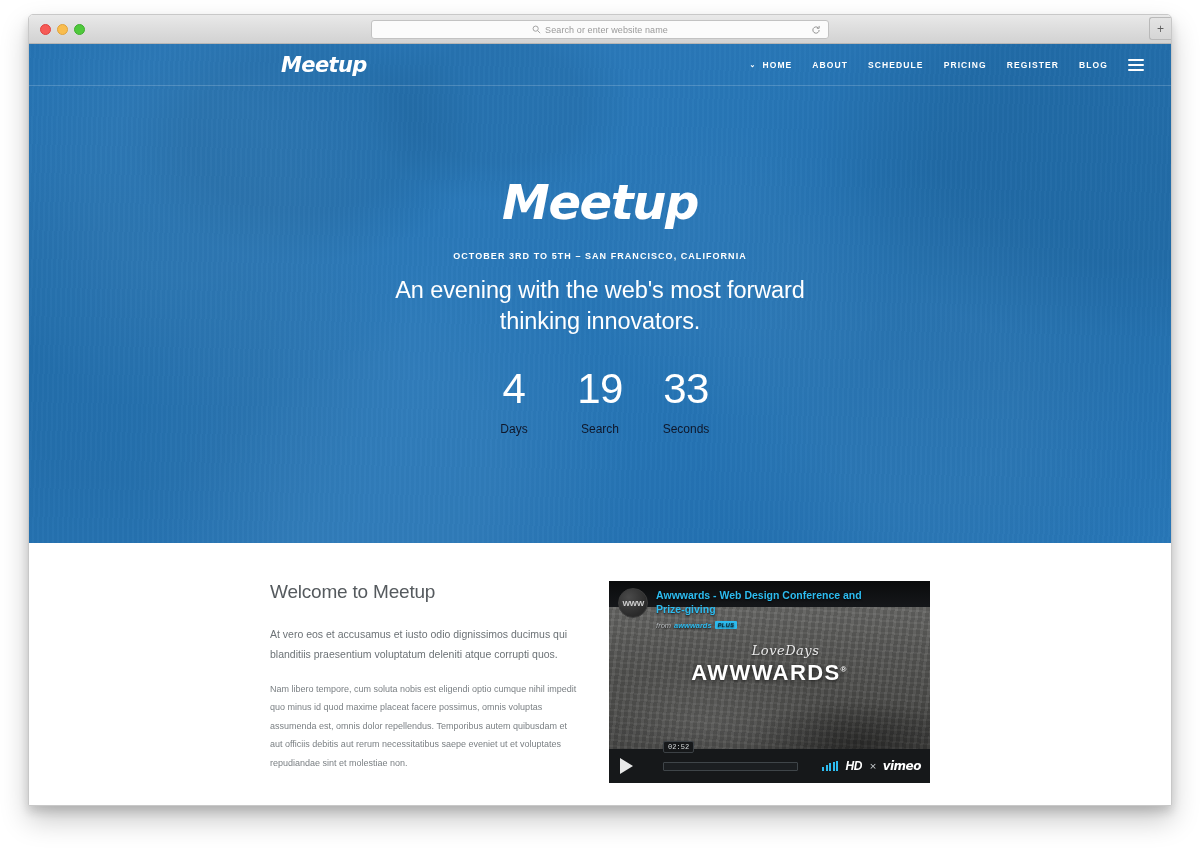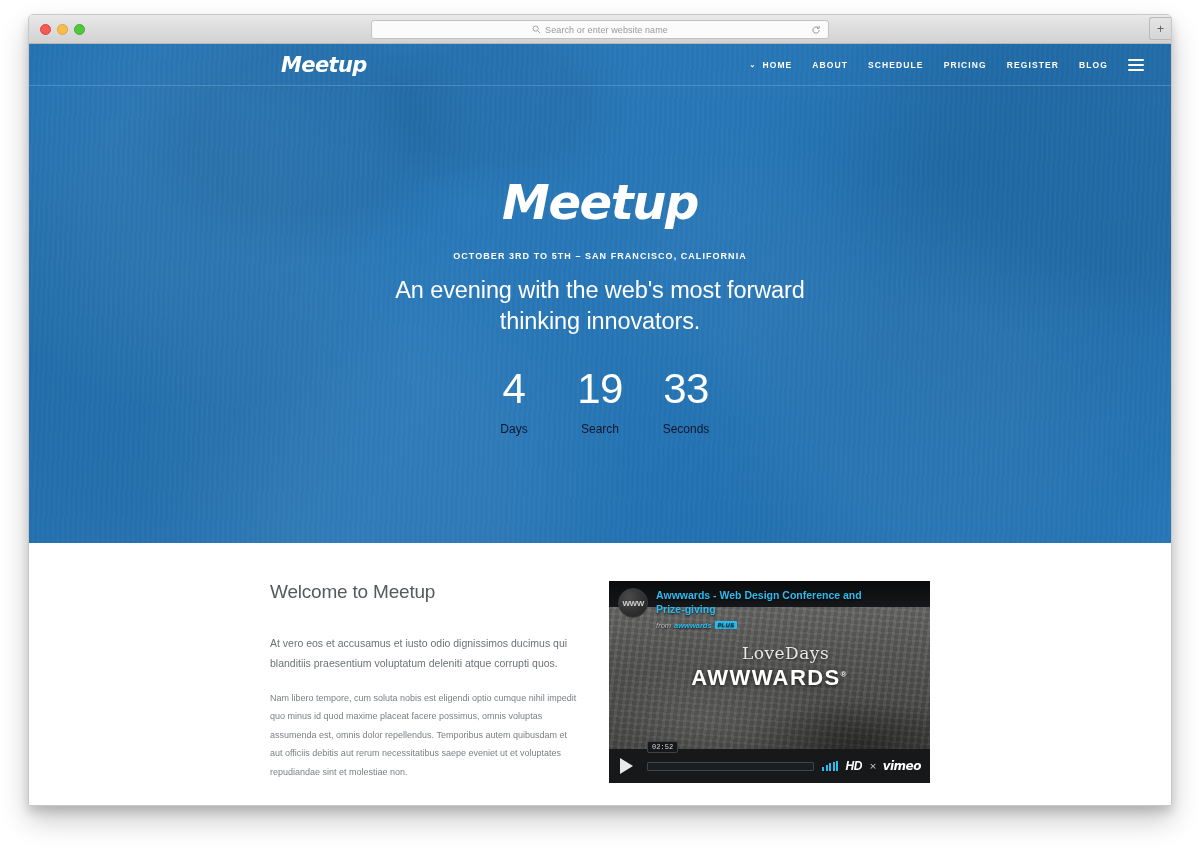--- a/index.html
+++ b/index.html
@@ -226,21 +226,21 @@
     align-items: flex-start;
   }
   .col-left { width: 312px; }
   .section-title {
     font-size: 19px;
     color: #555a5e;
     font-weight: 400;
     letter-spacing: -0.2px;
   }
   .lead-p {
-    margin-top: 30px;
+    margin-top: 21px;
     font-size: 10.5px;
     line-height: 1.95;
     color: #6c7276;
   }
   .body-p {
     margin-top: 15px;
     font-size: 9px;
     line-height: 2.05;
     color: #7b8084;
   }
@@ -317,21 +317,22 @@
   .poster-brand {
     position: absolute;
     left: 0; right: 0;
     top: 62px;
     text-align: center;
     z-index: 2;
   }
   .brand-script {
     color: #e9e9e9;
     font-family: "DejaVu Serif", serif;
-    font-size: 17px;
+    font-style: italic;
+    font-size: 13px;
     letter-spacing: 0.5px;
     text-shadow: 0 1px 3px rgba(0,0,0,0.6);
     padding-left: 32px;
   }
   .brand-main {
     margin-top: 2px;
     color: #ffffff;
     font-size: 22px;
     font-weight: bold;
     letter-spacing: 1.4px;
@@ -340,21 +341,21 @@
   .brand-main sup { font-size: 8px; vertical-align: super; }
 
   .video-controls {
     position: absolute;
     left: 0; right: 0; bottom: 0;
     height: 34px;
     background: #16181a;
     display: flex;
     align-items: center;
     padding: 0 9px;
-    gap: 8px;
+    gap: 24px;
     z-index: 4;
   }
   .play-btn {
     width: 0; height: 0;
     border-left: 13px solid #e9e9e9;
     border-top: 8px solid transparent;
     border-bottom: 8px solid transparent;
     margin-left: 2px;
     flex: 0 0 auto;
   }

